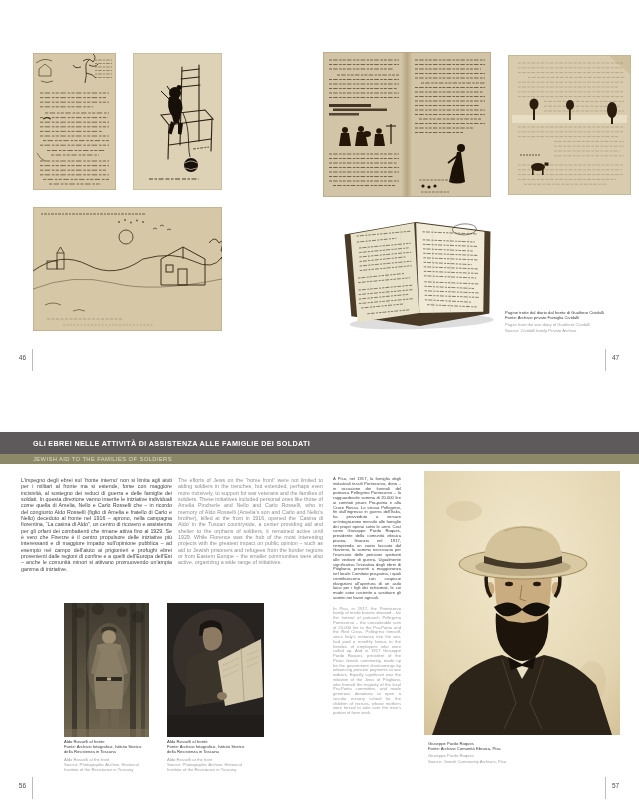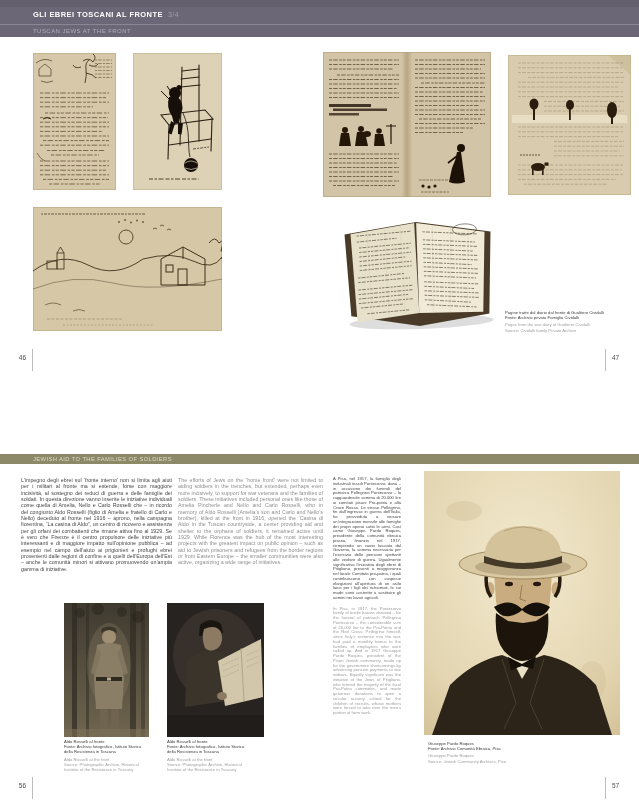--- a/index.html
+++ b/index.html
@@ -42,26 +42,20 @@
   
   .pnum { position:absolute; font-size:6.5px; color:#4c4c4c; width:16px; }
   .pnum.left { text-align:right; }
   .prule { position:absolute; width:1px; height:22px; background:#bcbcbc; }
 </style>
 </head>
 <body>
 
 <div class="page">
 
-  <div class="band1">
-    <span class="title">GLI EBREI TOSCANI AL FRONTE</span>
-    <span class="indicator">3/4</span>
-    <div class="divider"></div>
-    <span class="subtitle">TUSCAN JEWS AT THE FRONT</span>
-  </div>
 
   <div class="fig" style="left:33px; top:53px; width:83px; height:137px;">
     <svg viewBox="0 0 83 137">
       <rect width="83" height="137" fill="#d7c8a9"></rect>
       <rect x="0.5" y="0.5" width="82" height="136" fill="none" stroke="#b7a684" stroke-width="1" opacity="0.6"></rect>
       <g stroke="#4e3c24" fill="none" stroke-width="0.7">
         <path d="M6,16 l6,-5 6,5 v7 h-12 z"></path>
         <path d="M3,10 q8,-6 16,-2"></path>
         <path d="M8,28 q6,3 12,0"></path>
       </g>
@@ -359,20 +353,23 @@
     <div class="gap"></div>
     <div class="en">Pages from the war diary of Gualtiero Cividalli</div>
     <div class="en">Source: Cividalli family Private Archive</div>
   </div>
 
   <span class="pnum left" style="left:10px; top:354px;">46</span>
   <div class="prule" style="left:32px; top:349px;"></div>
   <div class="prule" style="left:605px; top:349px;"></div>
   <span class="pnum" style="left:612px; top:354px;">47</span>
 
+  <div class="band2">
+    <span class="title">GLI EBREI NELLE ATTIVITÀ DI ASSISTENZA ALLE FAMIGLIE DEI SOLDATI</span>
+  </div>
   <div class="band2sub">
     <span class="subtitle">JEWISH AID TO THE FAMILIES OF SOLDIERS</span>
   </div>
 
   <div class="col col1">L’impegno degli ebrei sul ‘fronte interno’ non si limita agli aiuti per i militari al fronte ma si estende, forse con maggiore incisività, al sostegno dei reduci di guerra e delle famiglie dei soldati. In questa direzione vanno inserite le iniziative individuali come quella di Amelia, Nello e Carlo Rosselli che – in ricordo del congiunto Aldo Rosselli (figlio di Amelia e fratello di Carlo e Nello) deceduto al fronte nel 1916 – aprono, nella campagna fiorentina, “La casina di Aldo”, un centro di ricovero e assistenza per gli orfani dei combattenti che rimane attiva fino al 1929. Se è vero che Firenze è il centro propulsore delle iniziative più interessanti e di maggiore impatto sull’opinione pubblica – ad esempio nel campo dell’aiuto ai prigionieri e profughi ebrei provenienti dalle regioni di confine e a quelli dell’Europa dell’Est – anche le comunità minori si attivano promuovendo un’ampia gamma di iniziative.</div>
   <div class="col col2">The efforts of Jews on the “home front” were not limited to aiding soldiers in the trenches, but extended, perhaps even more incisively, to support for war veterans and the families of soldiers. These initiatives included personal ones like those of Amelia Pincherle and Nello and Carlo Rosselli, who in memory of Aldo Rosselli (Amelia’s son and Carlo and Nello’s brother), killed at the front in 1916, opened the ‘Casina di Aldo’ in the Tuscan countryside, a center providing aid and shelter to the orphans of soldiers, it remained active until 1929. While Florence was the hub of the most interesting projects with the greatest impact on public opinion – such as aid to Jewish prisoners and refugees from the border regions or from Eastern Europe – the smaller communities were also active, organizing a wide range of initiatives.</div>
   <div class="col col3">
     <p class="it">A Pisa, nel 1917, la famiglia degli industriali tessili Pontecorvo, dona – in occasione dei funerali del patriarca Pellegrino Pontecorvo – la ragguardevole somma di 20.000 lire ai comitati pisani Pro-patria e alla Croce Rossa. Lo stesso Pellegrino, fin dall’ingresso in guerra dell’Italia, ha provveduto a versare un’integrazione mensile alle famiglie dei propri operai sotto le armi. Così come Giuseppe Pardo Roques, presidente della comunità ebraica pisana, finanzia nel 1917, riempiendo un vuoto lasciato dal Governo, la somma necessaria per l’esercizio delle pensioni spettanti alle vedove di guerra. Ugualmente significativa l’iniziativa degli ebrei di Pitigliano, presenti a maggioranza nel locale Comitato pro-patria, i quali contribuiscono con cospicue elargizioni all’apertura di un asilo laico per i figli dei richiamati, le cui madri sono costrette a sostituire gli uomini nei lavori agricoli.</p>
     <p class="en">In Pisa, in 1917, the Pontecorvo family of textile barons donated – for the funeral of patriarch Pellegrino Pontecorvo – the considerable sum of 20,000 lire to the Pro-Patria and the Red Cross. Pellegrino himself, since Italy’s entrance into the war, had paid a monthly bonus to the families of employees who were called up. And in 1917 Giuseppe Pardo Roques, president of the Pisan Jewish community, made up for the government shortcomings by advancing pension payments to war widows. Equally significant was the initiative of the Jews of Pitigliano, who formed the majority of the local Pro-Patria committee, and made generous donations to open a secular nursery school for the children of recruits, whose mothers were forced to take over the men’s portion of farm work.</p>
   </div>

